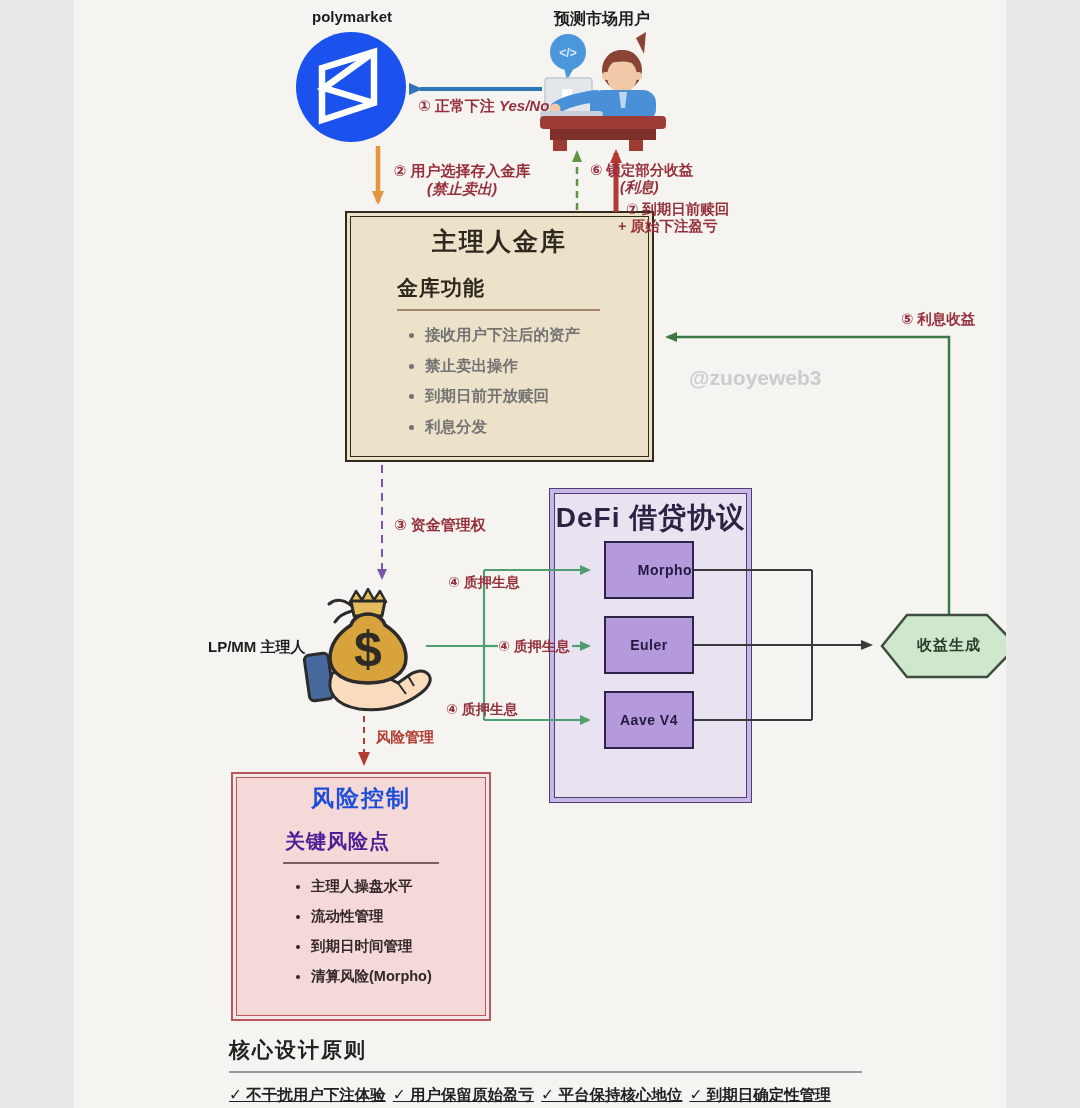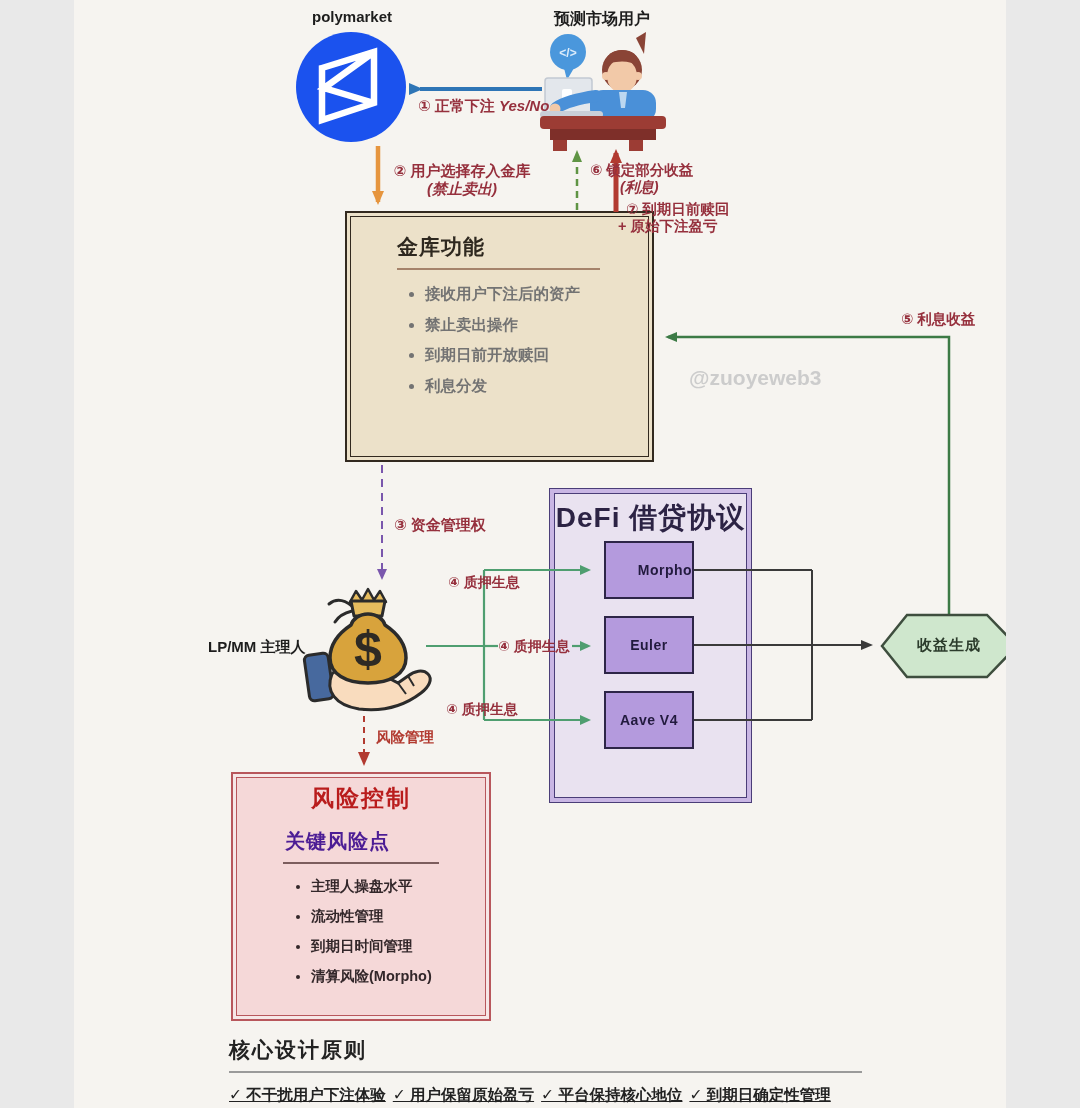--- a/index.html
+++ b/index.html
@@ -29,21 +29,21 @@
   .defi{background:var(--defi-band);border:1.5px solid var(--defi-border);padding:4px;}
   .defi .dbl-inner{border:1.5px solid var(--defi-border);background:var(--defi-bg);}
   .risk{background:var(--risk-band);border:2px solid var(--risk-border);}
   .risk .dbl-inner{border:1.5px solid var(--risk-border);background:var(--risk-bg);}
   .box-title{text-align:center;font-weight:700;letter-spacing:2px;}
   .vault .box-title{margin-top:8px;font-size:25px;color:#2e281f;}
   .vault .box-sub{margin:16px 0 0 46px;font-size:21px;font-weight:700;color:#2e281f;letter-spacing:1px;}
   .vault .sub-rule{height:2px;background:#a5836b;width:203px;margin:7px 0 0 46px;}
   .vault ul{margin:14px 0 0 0;padding-left:74px;}
   .vault li{font-size:15.5px;font-weight:700;color:#737373;margin-bottom:9.5px;}
-  .risk .box-title{margin-top:5px;font-size:23px;color:#b91c1c;}
+  .risk .box-title{margin-top:5px;font-size:23px;color:#1d4ed8;}
   .risk .box-sub{margin:14px 0 0 48px;font-size:20px;font-weight:700;color:#4c1d95;letter-spacing:1px;}
   .risk .sub-rule{height:2px;background:#7c5d5d;width:156px;margin:7px 0 0 46px;}
   .risk ul{margin:13px 0 0 0;padding-left:74px;}
   .risk li{font-size:14.5px;font-weight:700;color:#33272a;margin-bottom:11px;}
   .defi .box-title{margin-top:5px;font-size:28px;color:#2c2344;letter-spacing:1px;}
   .protocol{position:absolute;left:530px;width:90px;height:58px;background:var(--protocol-bg);
     border:2px solid var(--protocol-border);box-sizing:border-box;display:flex;align-items:center;
     justify-content:center;font-size:14px;font-weight:800;color:#221a3e;letter-spacing:.5px;}
   .hex-label{position:absolute;left:815px;top:636px;width:120px;text-align:center;
     font-size:15px;font-weight:700;color:#2c3c2c;letter-spacing:1px;}
@@ -91,20 +91,21 @@
     <rect x="16" y="83" width="63" height="7" rx="3.5" fill="#c9cfd8"></rect>
 
     <rect x="16" y="88" width="126" height="13" rx="4" fill="#9c3c34"></rect>
     <rect x="26" y="101" width="106" height="11" fill="#7e2f29"></rect>
     <rect x="29" y="112" width="14" height="11" fill="#9c3c34"></rect>
     <rect x="105" y="112" width="14" height="11" fill="#9c3c34"></rect>
   </svg>
 
   <div class="dbl vault" style="left:271px;top:211px;width:309px;height:251px;">
     <div class="dbl-inner">
+      <div class="box-title">主理人金库</div>
       <div class="box-sub">金库功能</div>
       <div class="sub-rule"></div>
       <ul>
         <li>接收用户下注后的资产</li>
         <li>禁止卖出操作</li>
         <li>到期日前开放赎回</li>
         <li>利息分发</li>
       </ul>
     </div>
   </div>

